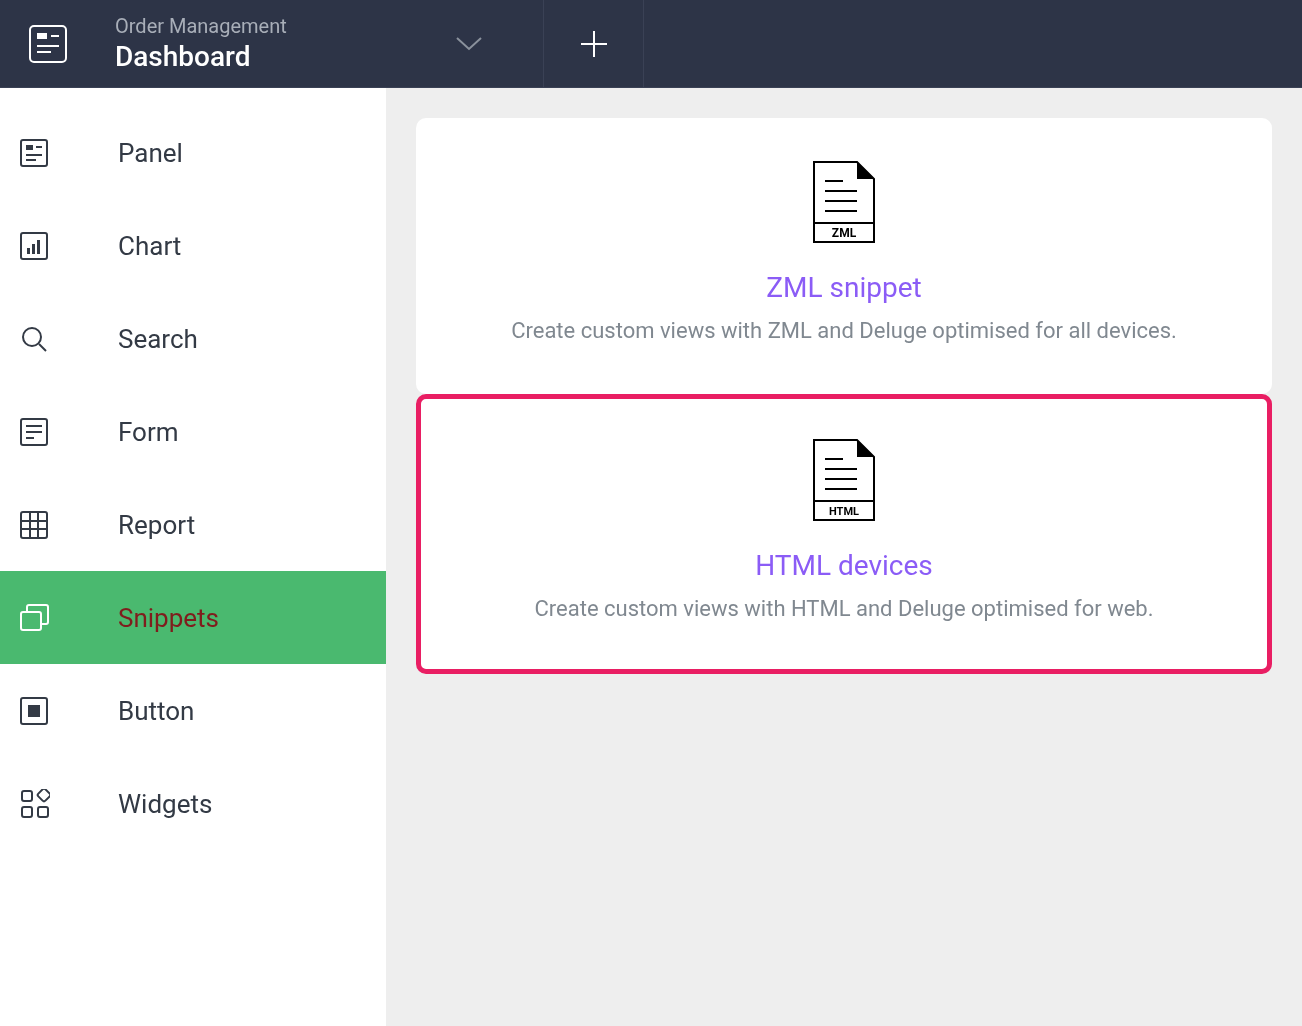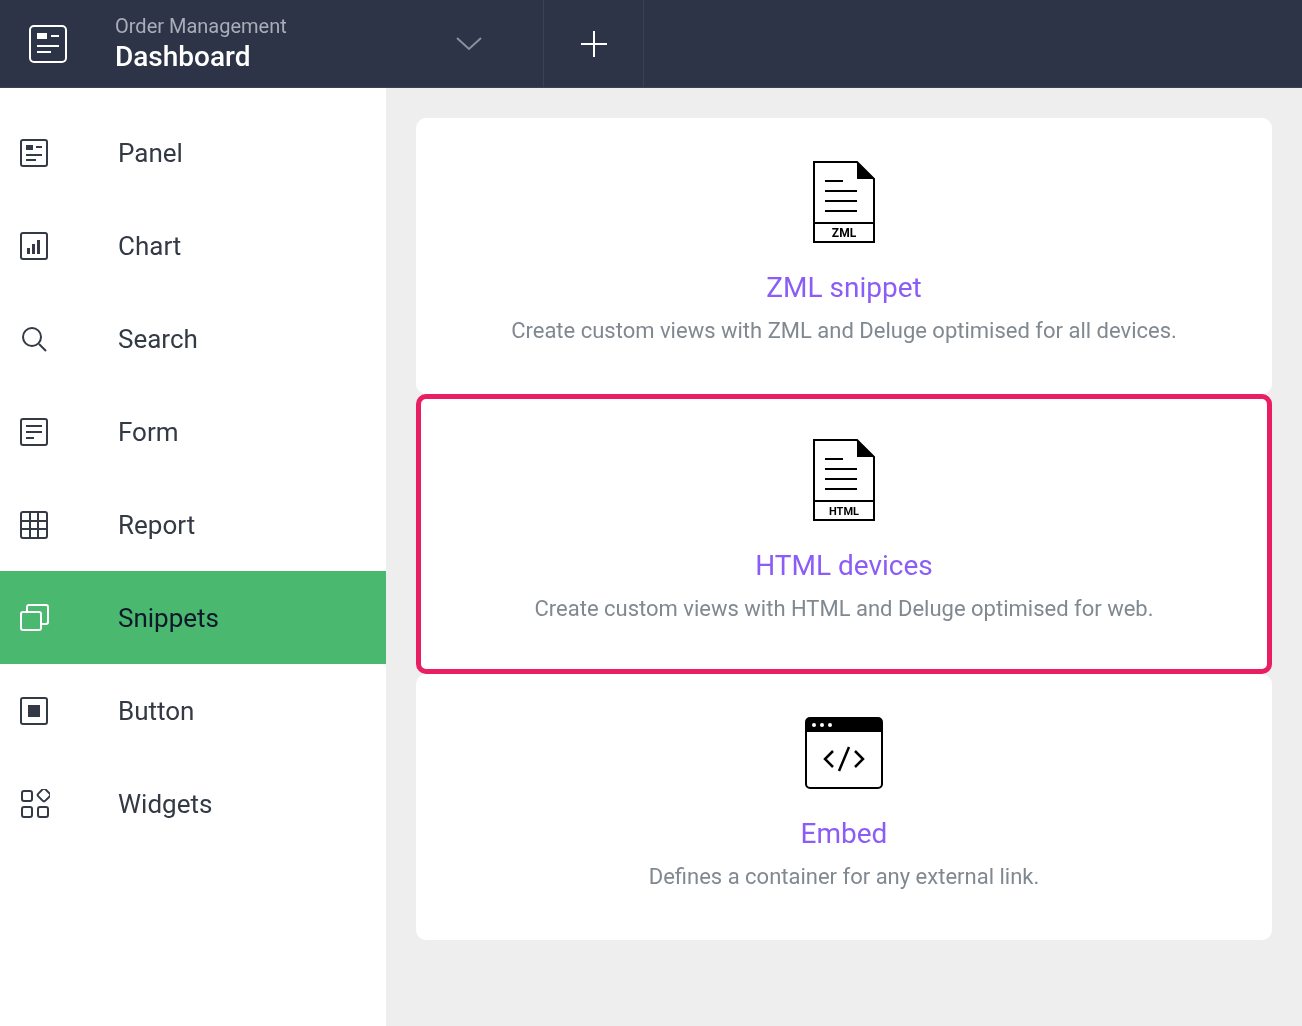--- a/index.html
+++ b/index.html
@@ -89,21 +89,21 @@
       display: flex;
       align-items: center;
       justify-content: flex-start;
     }
     .sidebar-item-label {
       font-size: 26px;
       color: #333a45;
       font-weight: 400;
     }
     .sidebar-item.active .sidebar-item-label {
-      color: #0f172a;
+      color: #7f1d1d;
     }
     .main {
       flex: 1;
       background: #eeeeee;
       padding: 30px;
       overflow-y: auto;
     }
     .card {
       background: #ffffff;
       border-radius: 10px;
@@ -287,31 +287,14 @@
           <line x1="12" y1="40" x2="44" y2="40" stroke="#000000" stroke-width="2"></line>
           <line x1="12" y1="50" x2="44" y2="50" stroke="#000000" stroke-width="2"></line>
           <line x1="1" y1="62" x2="61" y2="62" stroke="#000000" stroke-width="2"></line>
           <text x="31" y="76" text-anchor="middle" font-size="11" font-weight="bold" fill="#000000">HTML</text>
         </svg>
       </div>
       <div class="card-title">HTML devices</div>
       <div class="card-description">Create custom views with HTML and Deluge optimised for web.</div>
     </div>
 
-    <div class="card">
-      <div class="card-icon">
-        <svg width="78" height="72" viewBox="0 0 78 72" fill="none">
-          <rect x="1" y="1" width="76" height="70" rx="4" stroke="#000000" stroke-width="2" fill="#ffffff"></rect>
-          <rect x="1" y="1" width="76" height="14" rx="4" fill="#000000"></rect>
-          <rect x="1" y="10" width="76" height="5" fill="#000000"></rect>
-          <circle cx="9" cy="8" r="2" fill="#ffffff"></circle>
-          <circle cx="17" cy="8" r="2" fill="#ffffff"></circle>
-          <circle cx="25" cy="8" r="2" fill="#ffffff"></circle>
-          <path d="M 28 34 L 20 42 L 28 50" stroke="#000000" stroke-width="2.5" fill="none"></path>
-          <path d="M 50 34 L 58 42 L 50 50" stroke="#000000" stroke-width="2.5" fill="none"></path>
-          <line x1="44" y1="30" x2="34" y2="54" stroke="#000000" stroke-width="2.5"></line>
-        </svg>
-      </div>
-      <div class="card-title">Embed</div>
-      <div class="card-description">Defines a container for any external link.</div>
-    </div>
   </div>
 </div>
 
 </body></html>

